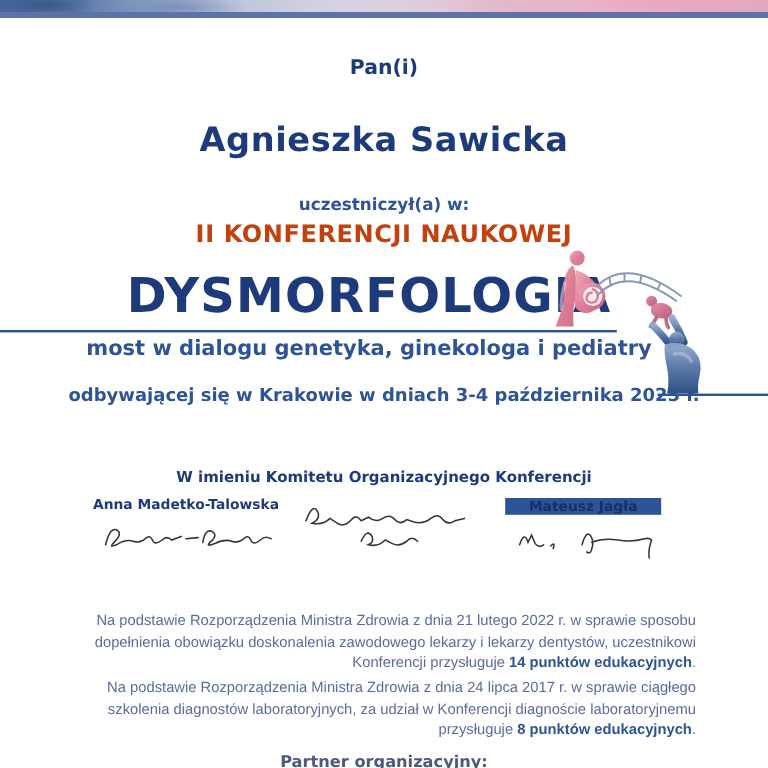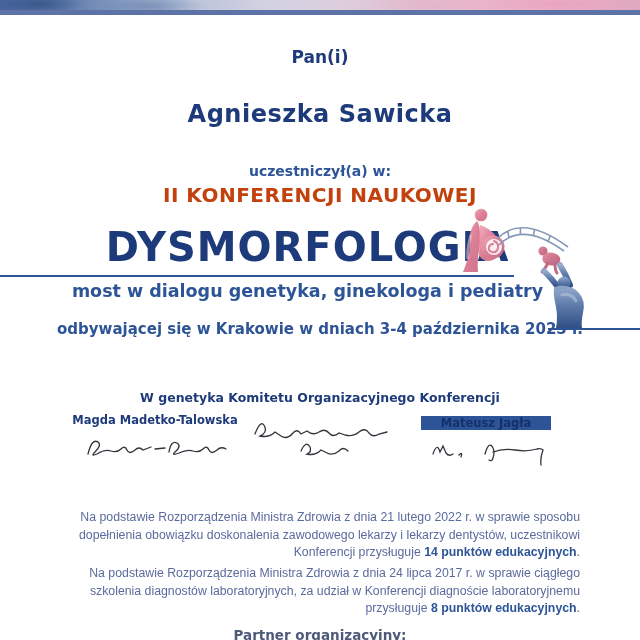--- a/index.html
+++ b/index.html
@@ -16,21 +16,21 @@
       radial-gradient(80px 14px at 150px 6px, rgba(90,118,165,.5), rgba(90,118,165,0) 70%),
       radial-gradient(90px 14px at 430px 5px, rgba(226,175,198,.6), rgba(226,175,198,0) 70%),
       radial-gradient(120px 14px at 560px 4px, rgba(231,160,188,.7), rgba(231,160,188,0) 70%),
       linear-gradient(90deg,#46649c 0%,#5d7aab 10%,#8da2c5 20%,#bcc4da 30%,#d3d2e2 42%,#dccfde 52%,#e2c3d4 62%,#eab6c9 74%,#ecb0c5 86%,#dfa9bf 100%);
   }
   .bar{position:absolute;left:0;top:10px;width:640px;height:5px;background:#5d72a6;}
 
   
   .ctext{position:absolute;left:0;width:640px;text-align:center;color:#1d3a7a;}
   .salutation{top:47px;font-size:17px;font-weight:bold;font-family:"DejaVu Sans",sans-serif;}
-  .recipient{top:100px;font-size:24px;font-weight:800;font-family:"DejaVu Sans",sans-serif;letter-spacing:.5px;}
+  .recipient{top:100px;font-size:28px;font-weight:800;font-family:"DejaVu Sans",sans-serif;letter-spacing:.5px;}
   .participated{top:163px;font-size:14px;font-weight:bold;color:#2d5496;font-family:"DejaVu Sans",sans-serif;}
   .confname{top:183px;font-size:20px;font-weight:800;color:#c2410c;font-family:"DejaVu Sans",sans-serif;letter-spacing:.5px;}
   .titleblock{position:absolute;left:0;top:224px;width:615px;text-align:center;
     font-size:40px;font-weight:800;color:#1d3a7a;font-family:"DejaVu Sans",sans-serif;letter-spacing:1px;}
   .subtitle{position:absolute;left:0;top:281px;width:615px;text-align:center;
     font-size:17.5px;font-weight:bold;color:#2d5496;font-family:"DejaVu Sans",sans-serif;}
   .dateline{top:320px;font-size:15px;font-weight:bold;color:#2d5496;font-family:"DejaVu Sans",sans-serif;}
   .rule{position:absolute;left:0;top:275px;width:514px;height:2px;background:#2d5496;}
   .rule2{position:absolute;left:548px;top:328px;width:92px;height:2px;background:#2d5496;}
 
@@ -113,24 +113,24 @@
 
   <g>
     <path d="M104 76 Q112 84 118 92" stroke="url(#blueG)" stroke-width="6" stroke-linecap="round" fill="none"></path>
     <path d="M120 70 Q126 80 130 90" stroke="url(#blueG)" stroke-width="6" stroke-linecap="round" fill="none"></path>
     <circle cx="124" cy="88" r="6.5" fill="url(#blueG)"></circle>
     <path d="M114 92 Q130 88 139 98 Q146 106 143 118 Q141 127 142 133 L116 133 Q118 122 116 112 Q113 99 114 92 Z" fill="url(#blueG)"></path>
     <path d="M122 100 q10 -2 14 6" stroke="#b9c8e0" stroke-width="3" stroke-linecap="round" fill="none" opacity=".55"></path>
   </g>
 </svg>
 
-<div class="ctext committee-heading">W genetyka  Komitetu Organizacyjnego Konferencji</div>
+<div class="ctext committee-heading">W imieniu  Komitetu Organizacyjnego Konferencji</div>
 
 <div class="member m1">
-  <div class="mname">Magda Madetko-Talowska</div>
+  <div class="mname">Anna Madetko-Talowska</div>
   <svg class="sig" width="150" height="34" viewBox="0 0 150 34">
     <path d="M8 24 Q12 8 18 12 Q22 15 15 22 Q10 27 17 24 Q25 19 31 21 Q37 23 41 19 Q45 15 47 20 Q49 25 55 20 Q59 16 63 20 L71 17 M75 19 L85 18 M89 22 Q91 10 97 13 Q102 16 95 22 Q91 26 99 23 Q107 19 113 21 Q119 23 123 19 Q127 15 129 20 Q131 25 137 20 Q141 16 146 19" fill="none" stroke="#33343c" stroke-width="1.3" stroke-linecap="round"></path>
   </svg>
 </div>
 
 <div class="member m2">
   <svg class="sig" width="150" height="44" viewBox="0 0 150 44">
     <path d="M10 18 Q16 2 20 11 Q22 17 15 20 Q24 22 30 16 L36 20 Q42 24 48 17 Q52 12 56 18 L62 15 Q68 20 74 16 Q80 12 84 17 Q88 22 94 17 L100 19 Q108 21 114 16 Q120 11 124 17 Q128 22 134 18 L142 16" fill="none" stroke="#33343c" stroke-width="1.3" stroke-linecap="round"></path>
     <path d="M56 35 Q61 24 65 31 Q67 36 62 38 Q70 40 76 34 L82 37 Q88 40 94 35 Q98 30 103 35" fill="none" stroke="#33343c" stroke-width="1.3" stroke-linecap="round"></path>
   </svg>

